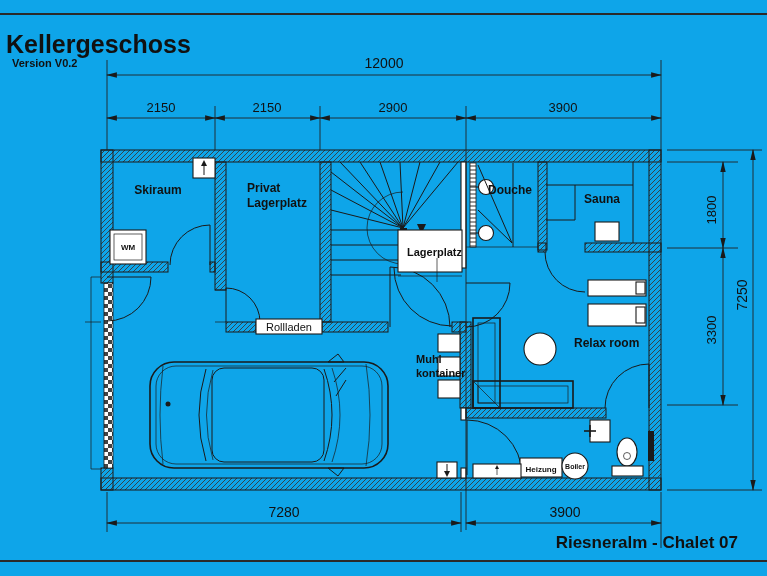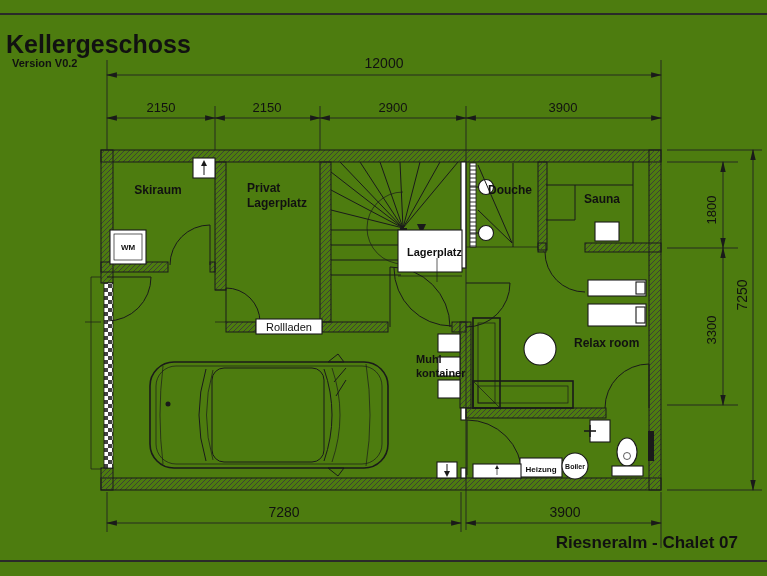--- a/index.html
+++ b/index.html
@@ -1,16 +1,16 @@
 <!DOCTYPE html>
 <html><head>
 <meta charset="utf-8">
 <style>
   html,body{margin:0;padding:0;background:#fff;}
-  .sheet{position:relative;width:767px;height:576px;background:#4d7c0f;overflow:hidden;
+  .sheet{position:relative;width:767px;height:576px;background:#0ea5e9;overflow:hidden;
          font-family:"Liberation Sans",sans-serif;}
   svg{position:absolute;left:0;top:0;}
   text{fill:#111;}
   .t-title{font-size:25px;font-weight:bold;}
   .t-version{font-size:11px;font-weight:bold;}
   .t-footer{font-size:17px;font-weight:bold;}
   .t-room{font-size:12px;font-weight:bold;}
   .t-room-s{font-size:11px;font-weight:bold;}
   .t-tiny{font-size:8px;font-weight:bold;}
   .t-micro{font-size:7px;font-weight:bold;}

